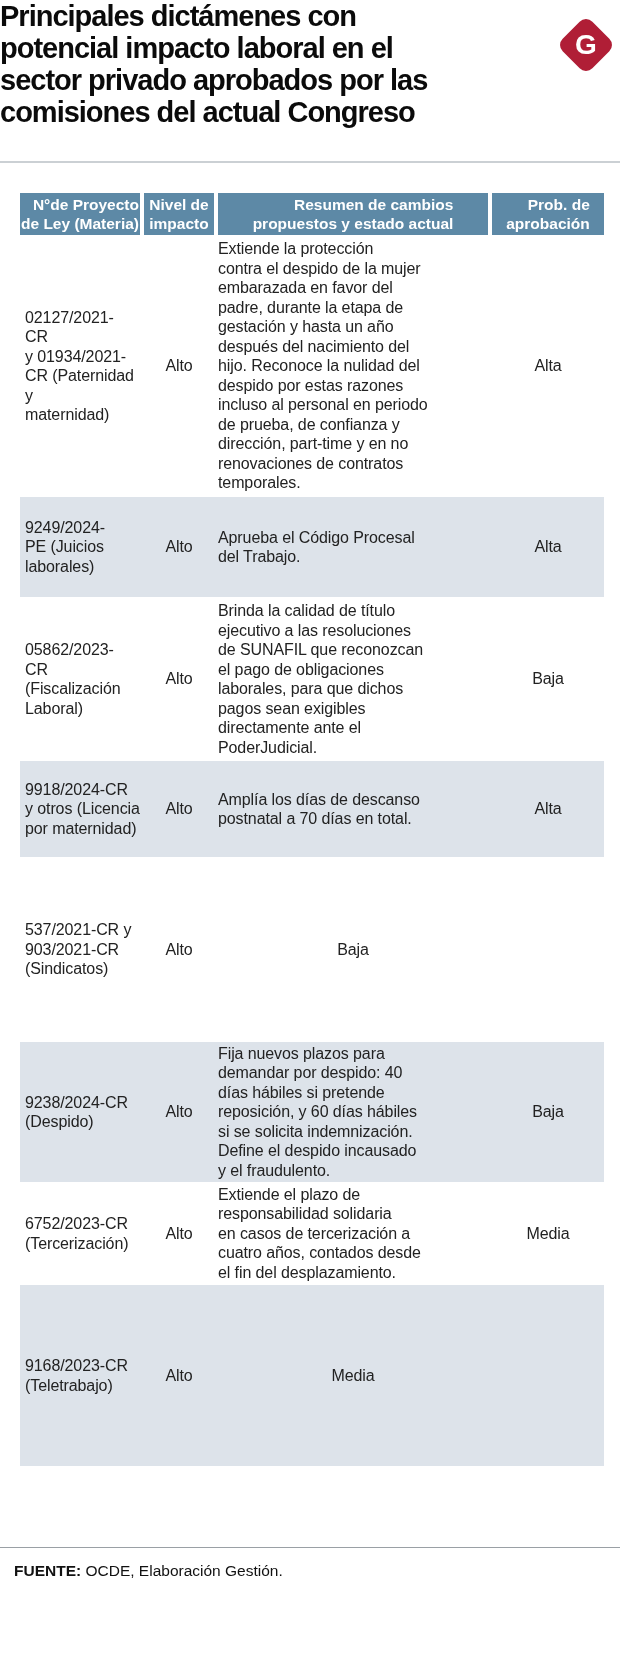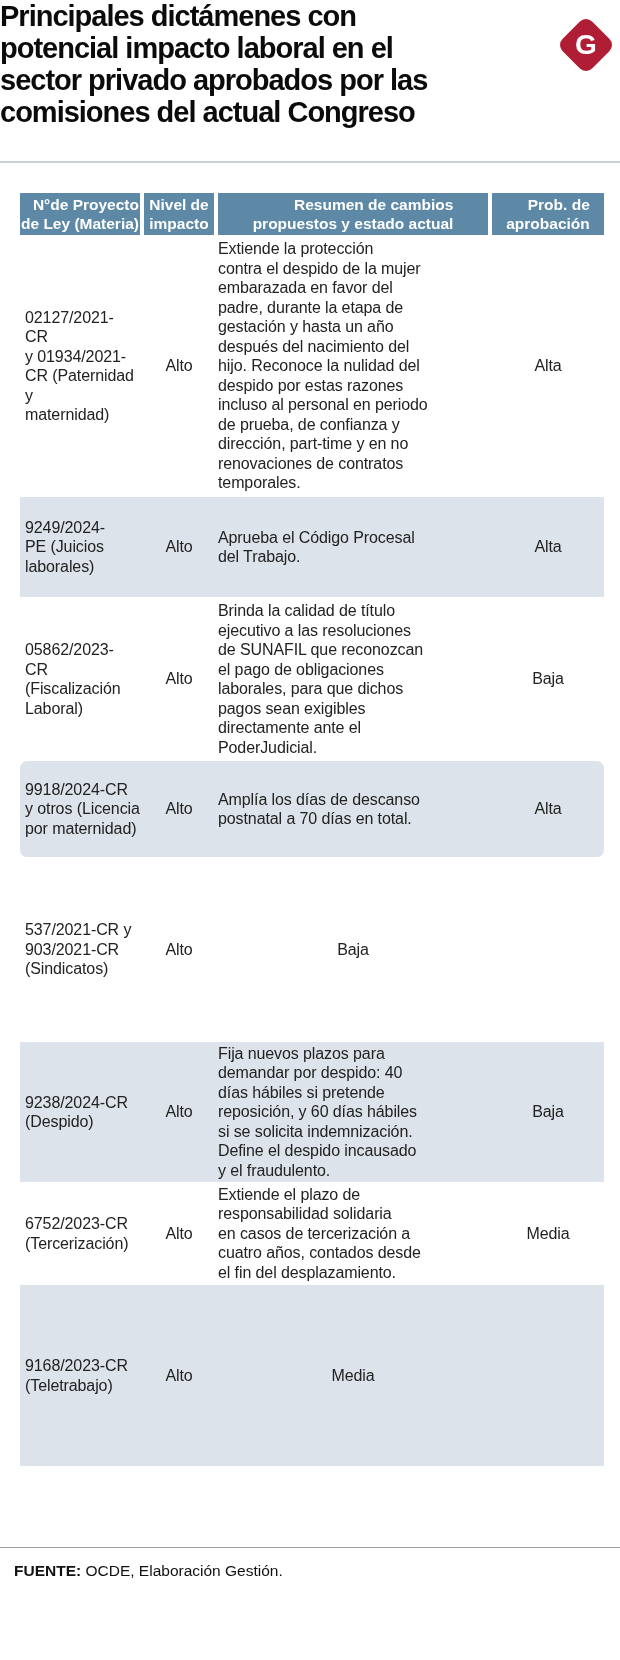--- a/index.html
+++ b/index.html
@@ -35,21 +35,21 @@
     box-sizing:border-box;
   }
   .trow{align-items:center;}
   .trow.shaded{background:var(--row-shaded,#dde3ea);}
   .cell{font-size:16px;line-height:19.5px;color:var(--body-text,#222);letter-spacing:-0.1px;}
   .col-proyecto{padding-left:5px;white-space:pre-line;}
   .col-nivel{text-align:center;}
   .col-resumen{white-space:pre-line;}
   .col-prob{text-align:center;}
   .r1{min-height:262px;} .r2{min-height:100px;} .r3{min-height:164px;}
-  .r4{min-height:96px;border-radius:7px;}  .r5{min-height:185px;} .r6{min-height:140px;}
+  .r4{min-height:96px;}  .r5{min-height:185px;} .r6{min-height:140px;}
   .r7{min-height:103px;} .r8{min-height:181px;}
   .footer-divider{margin-top:81px;width:620px;height:1px;background:#9aa0a5;}
   .footer{margin:14px 0 0 14px;font-size:15.5px;color:#111;}
   .src-label{font-weight:bold;}
 </style>
 </head>
 <body>
 
 <div class="page">
 

